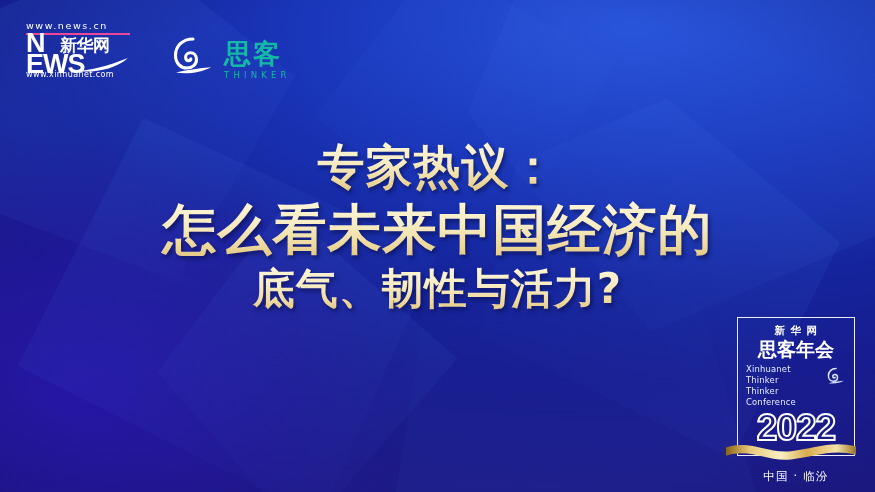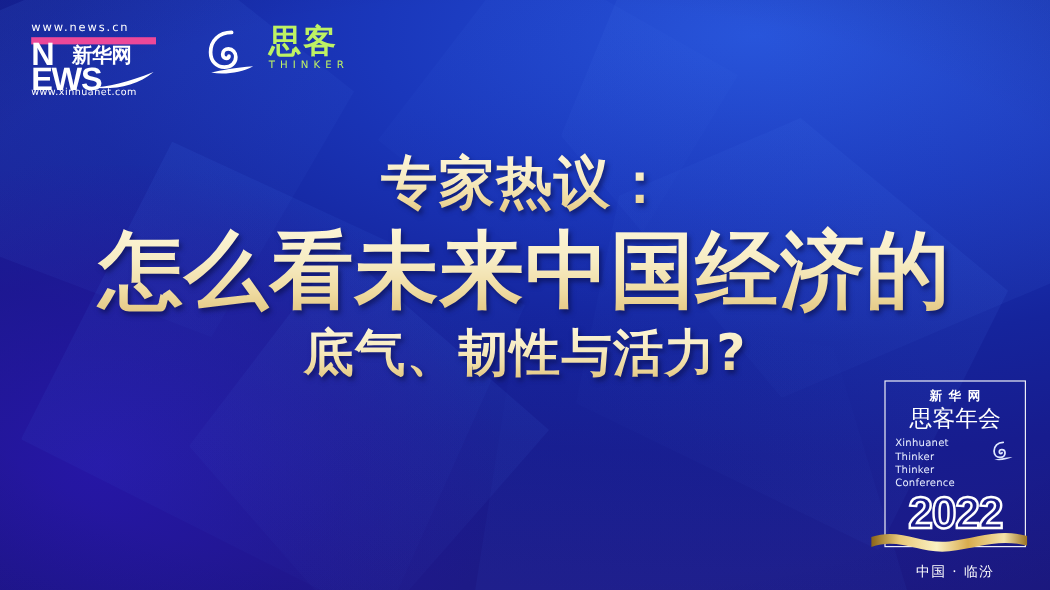--- a/index.html
+++ b/index.html
@@ -129,21 +129,21 @@
     height: 64px;
     color: #ffffff;
     display: flex;
     flex-direction: column;
     justify-content: center;
   }
   .xh-top {
     font-size: 9.5px;
     letter-spacing: 1.6px;
     line-height: 1;
-    border-bottom: 6px solid #ec4899;
+    border-bottom: 2px solid #ec4899;
     padding-bottom: 2px;
     margin-bottom: 2px;
     width: 104px;
     font-family: "DejaVu Sans", sans-serif;
   }
   .xh-mid {
     display: flex;
     align-items: center;
     height: 34px;
     position: relative;
@@ -181,23 +181,23 @@
     line-height: 1;
     margin-top: 0;
     font-family: "DejaVu Sans", sans-serif;
   }
 
   .thinker-logo {
     position: relative;
     margin-left: 26px;
     width: 140px;
     height: 58px;
-    color: #bef264;
-    display: flex;
-    align-items: flex-start;
+    color: #14b8a6;
+    display: flex;
+    align-items: flex-end;
     gap: 8px;
   }
   .tk-mark { width: 46px; height: 46px; flex: 0 0 auto; }
   .tk-text { display: flex; flex-direction: column; }
   .tk-cn {
     font-size: 27px;
     font-weight: 700;
     letter-spacing: 2px;
     line-height: 1.05;
     font-family: "DejaVu Sans", sans-serif;
@@ -209,40 +209,40 @@
     margin-top: 2px;
     text-align: center;
     font-family: "DejaVu Sans", sans-serif;
   }
 
   
   .title-block {
     position: absolute;
     left: 0;
     right: 0;
-    top: 126px;
+    top: 140px;
     z-index: 7;
     text-align: center;
     padding: 0 80px;
   }
   .title-line {
     font-family: "DejaVu Sans", sans-serif;
     font-weight: 700;
     line-height: 1.16;
     letter-spacing: 1px;
     background: linear-gradient(180deg, #fdf6d9 0%, #f7ecc4 40%, #efdba1 72%, #e0c27c 100%);
     -webkit-background-clip: text;
     background-clip: text;
     color: transparent;
     -webkit-text-fill-color: transparent;
     filter: drop-shadow(2px 3px 2px rgba(5,10,60,0.55));
     white-space: nowrap;
   }
   .tl-1 { font-size: 47px; }
-  .tl-2 { font-size: 70px; margin-top: 4px; }
+  .tl-2 { font-size: 54px; margin-top: 4px; }
   .tl-3 { font-size: 42px; margin-top: 4px; }
 
   
   .badge {
     position: absolute;
     right: 20px;
     bottom: 8px;
     width: 118px;
     z-index: 9;
     text-align: center;
@@ -257,21 +257,21 @@
     font-size: 10.5px;
     letter-spacing: 5.5px;
     padding-left: 5px;
     font-weight: 600;
     line-height: 1;
     margin-bottom: 4px;
     font-family: "DejaVu Sans", sans-serif;
   }
   .bd-main {
     font-size: 19px;
-    font-weight: 400;
+    font-weight: 700;
     letter-spacing: 0px;
     line-height: 1;
     margin-bottom: 5px;
     font-family: "DejaVu Sans", sans-serif;
   }
   .bd-en-row {
     display: flex;
     align-items: flex-start;
     justify-content: flex-start;
     padding: 0 2px;

